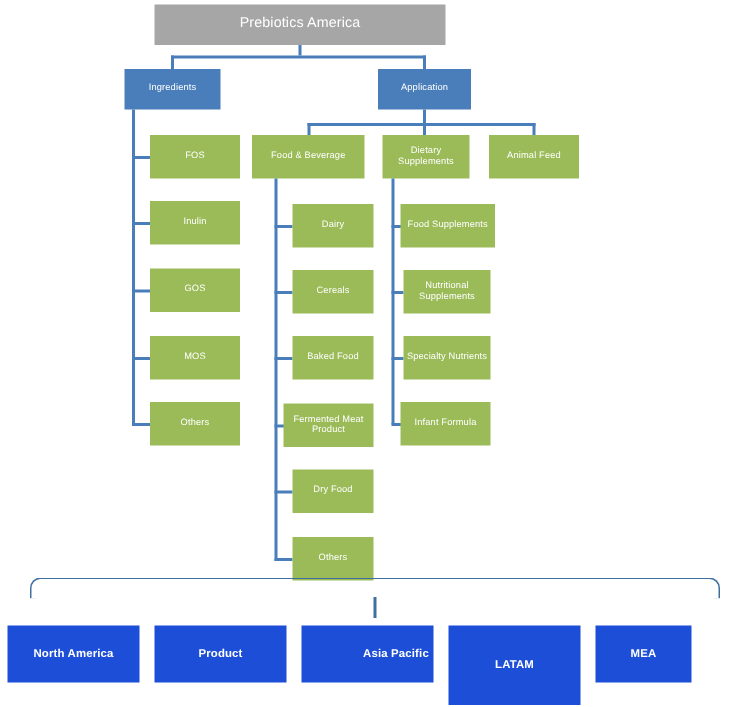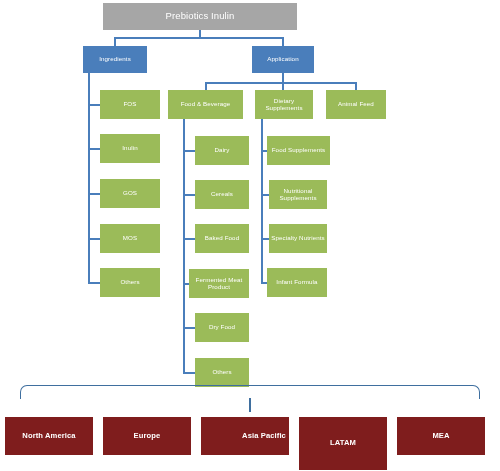--- a/index.html
+++ b/index.html
@@ -36,21 +36,21 @@
   }
   .node-l1 {
     background: #4a7ebb;
     font-size: 6.2px;
   }
   .node-l2, .node-l3 {
     background: #9bbb59;
     font-size: 6.2px;
   }
   .node-region {
-    background: #7f1d1d;
+    background: #1d4ed8;
     font-size: 7.6px;
     font-weight: bold;
   }
   .conn {
     position: absolute;
     background: #4a7ebb;
   }
   .conn-v { width: 2px; }
   .conn-h { height: 2px; }
   .bracket {
@@ -66,21 +66,21 @@
     width: 1.5px;
     background: #3f6f9f;
   }
 </style>
 </head>
 <body>
 
 <div id="chart-root">
 
   <div class="node node-root" style="left:103px; top:3px; width:194px; height:27px;">
-    <span>Prebiotics Inulin</span>
+    <span>Prebiotics America</span>
   </div>
 
   <div class="conn conn-v" style="left:199px; top:30px; width:2px; height:7px;"></div>
 
   <div class="conn conn-h" style="left:114px; top:37px; width:170px; height:2px;"></div>
 
   <div class="conn conn-v" style="left:114px; top:37px; width:2px; height:9px;"></div>
 
   <div class="conn conn-v" style="left:282px; top:37px; width:2px; height:9px;"></div>
 
@@ -179,25 +179,25 @@
     <span>Infant Formula</span>
   </div>
 
   <div class="bracket" style="left:20px; top:385px; width:460px; height:14px;"></div>
   <div class="bracket-stem" style="left:249px; top:398px; height:14px;"></div>
 
   <div class="node node-region" style="left:5px; top:417px; width:88px; height:38px;">
     <span>North America</span>
   </div>
   <div class="node node-region" style="left:103px; top:417px; width:88px; height:38px;">
-    <span>Europe</span>
+    <span>Product</span>
   </div>
   <div class="node node-region" style="left:201px; top:417px; width:88px; height:38px;padding-left:40px;">
     <span>Asia Pacific</span>
   </div>
   <div class="node node-region" style="left:299px; top:417px; width:88px; height:53px;">
     <span>LATAM</span>
   </div>
-  <div class="node node-region" style="left:397px; top:417px; width:88px; height:38px;">
+  <div class="node node-region" style="left:397px; top:417px; width:64px; height:38px;">
     <span>MEA</span>
   </div>
 
 </div>
 
 </body></html>

